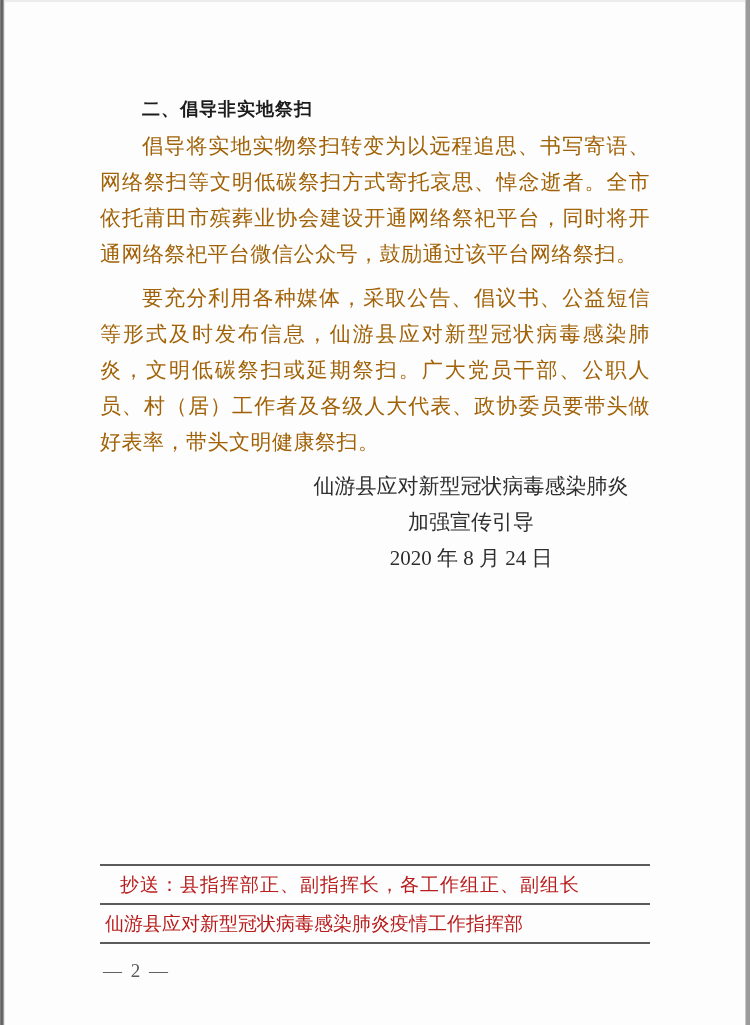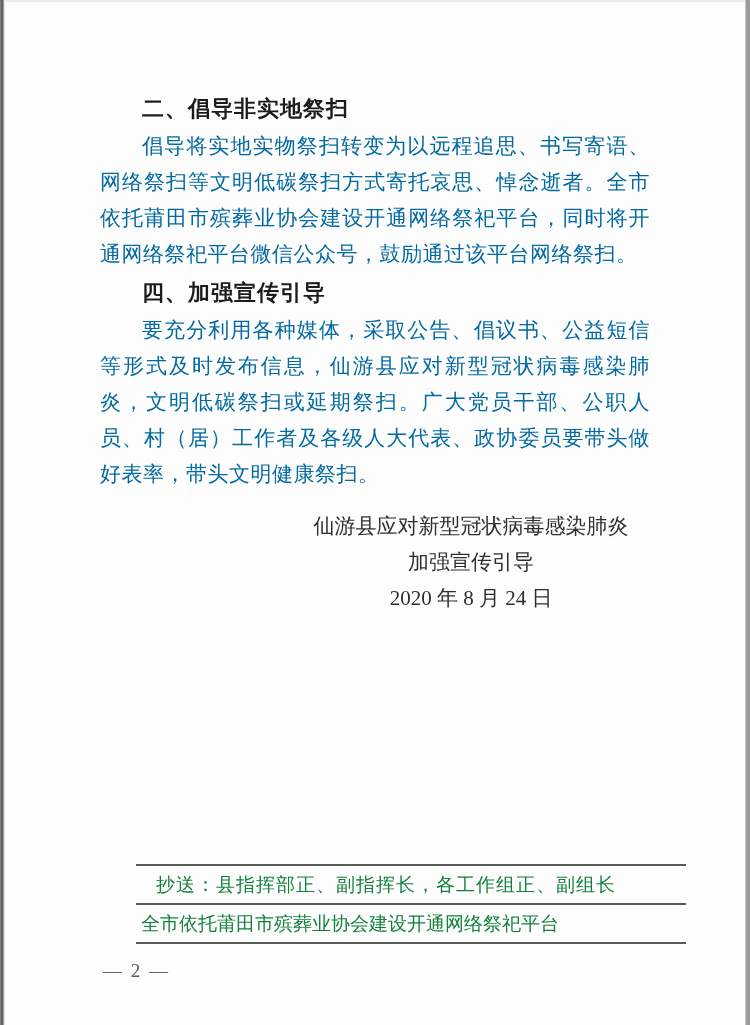--- a/index.html
+++ b/index.html
@@ -34,54 +34,53 @@
   }
   .content {
     position: absolute;
     left: 100px;
     top: 96px;
     width: 550px;
   }
   .content h2 {
     font-family: "Liberation Sans", "DejaVu Sans", sans-serif;
     font-weight: 700;
-    font-size: 22px;
+    font-size: 18px;
     line-height: 26px;
     color: #1c1c1c;
     padding-left: 42px;
     margin-bottom: 6px;
     letter-spacing: 1px;
   }
   .content p {
     font-size: 21px;
     line-height: 36px;
     text-align: justify;
     text-indent: 2em;
     letter-spacing: 0.5px;
     margin-bottom: 8px;
-    color: #0369a1;
+    color: #a16207;
   }
   .signature {
-    margin-top: 16px;
+    margin-top: 8px;
     margin-left: 211px;
     width: 320px;
     text-align: center;
     font-size: 21px;
     line-height: 36px;
     color: #2e2e2e;
   }
   .footer {
     position: absolute;
     left: 100px;
     top: 864px;
     width: 550px;
     border-bottom: 2px solid #5a5a5a;
     font-size: 19px;
-    color: #15803d;
-    margin-left: 36px;
+    color: #b91c1c;
   }
   .footer-row {
     border-top: 2px solid #5a5a5a;
     padding-top: 7px;
     padding-bottom: 6px;
     line-height: 24px;
   }
   .footer-cc { padding-left: 20px; letter-spacing: 1px; }
   .footer-issue {
     display: flex;
@@ -104,33 +103,32 @@
 <div class="page">
   <div class="scan-edge-top"></div>
   <div class="scan-edge-left"></div>
   <div class="scan-edge-right"></div>
 
   <div class="content">
     <h2>二、倡导非实地祭扫</h2>
     <p>倡导将实地实物祭扫转变为以远程追思、书写寄语、网络祭扫等文明低碳祭扫方式寄托哀思、悼念逝者。全市依托莆田市殡葬业协会建设开通网络祭祀平台，同时将开通网络祭祀平台微信公众号，鼓励通过该平台网络祭扫。</p>
 
 
-    <h2>四、加强宣传引导</h2>
     <p>要充分利用各种媒体，采取公告、倡议书、公益短信等形式及时发布信息，仙游县应对新型冠状病毒感染肺炎，文明低碳祭扫或延期祭扫。广大党员干部、公职人员、村（居）工作者及各级人大代表、政协委员要带头做好表率，带头文明健康祭扫。</p>
 
     <div class="signature">
       <div>仙游县应对新型冠状病毒感染肺炎</div>
       <div>加强宣传引导</div>
       <div>2020 年 8 月 24 日</div>
     </div>
   </div>
 
   <div class="footer">
     <div class="footer-row footer-cc">
       <span>抄送：县指挥部正、副指挥长，各工作组正、副组长</span>
     </div>
     <div class="footer-row footer-issue">
-      <span>全市依托莆田市殡葬业协会建设开通网络祭祀平台</span>
+      <span>仙游县应对新型冠状病毒感染肺炎疫情工作指挥部</span>
     </div>
   </div>
 
   <div class="page-number">— 2 —</div>
 </div>
 
 </body></html>

